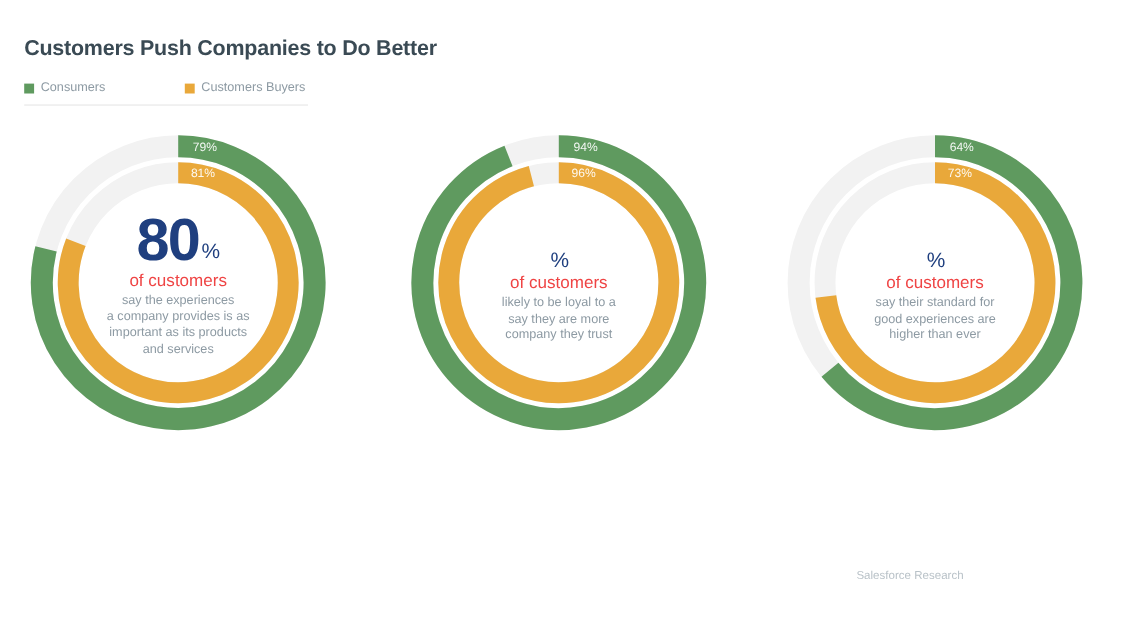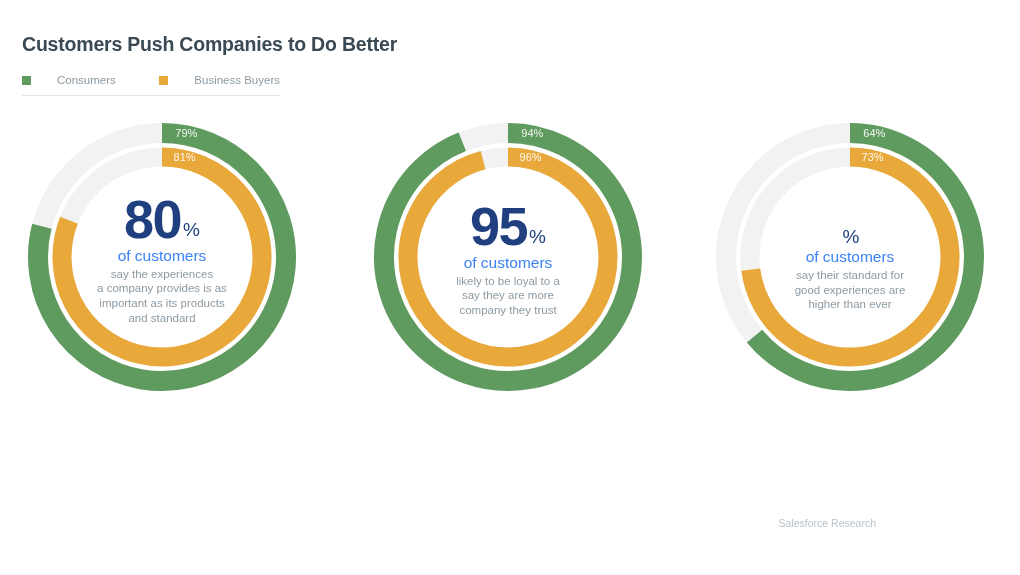--- a/index.html
+++ b/index.html
@@ -40,21 +40,20 @@
     width: 258px;
     height: 22px;
     border-bottom: 1px solid #e6e6e6;
     display: flex;
     align-items: flex-start;
   }
   .legend-item {
     display: flex;
     align-items: center;
     white-space: nowrap;
-    gap: 20px;
   }
   .legend-item.first { width: 146px; }
   .legend-swatch {
     width: 9px;
     height: 9px;
     margin-right: 6px;
     flex: 0 0 auto;
   }
   .legend-label {
     font-size: 11.5px;
@@ -122,21 +121,21 @@
   }
   .big-pct {
     font-size: 19px;
     color: #1f3f7f;
     margin-left: 2px;
     margin-top: 20px;
     line-height: 1;
   }
   .sub-main {
     font-size: 15.5px;
-    color: #3b82f6;
+    color: #ef4444;
     margin-top: 2px;
     line-height: 1.1;
     white-space: nowrap;
   }
   .sub-desc {
     font-size: 11.5px;
     color: #8d9aa3;
     line-height: 1.28;
     margin-top: 3px;
   }
@@ -158,21 +157,21 @@
 
   <div class="title">Customers Push Companies to Do Better</div>
 
   <div class="legend">
     <div class="legend-item first">
       <span class="legend-swatch" style="background: rgb(95, 154, 95);"></span>
       <span class="legend-label">Consumers</span>
     </div>
     <div class="legend-item">
       <span class="legend-swatch" style="background: rgb(233, 168, 58);"></span>
-      <span class="legend-label">Business Buyers</span>
+      <span class="legend-label">Customers Buyers</span>
     </div>
   </div>
 
   <div class="charts" id="charts">
       <div class="chart c0">
         <svg viewBox="0 0 300 310">
           <circle cx="150" cy="152" r="124" fill="none" stroke="#f2f2f2" stroke-width="20"></circle>
           <path d="M 150 28 A 124 124 0 1 1 29.876335927365815 121.23792383851615" fill="none" stroke="#5f9a5f" stroke-width="20" stroke-linecap="butt"></path>
           <text x="163.34052388546365" y="32.35229636768388" text-anchor="start" class="arc-label">79%</text>
           <circle cx="150" cy="152" r="100" fill="none" stroke="#f2f2f2" stroke-width="19"></circle>
@@ -182,36 +181,35 @@
         <div class="center">
           <div class="big-row">
             <span class="big-num">80</span>
             <span class="big-pct">%</span>
           </div>
           <div class="sub-main">of customers</div>
           <div class="sub-desc">
             <div>say the experiences</div>
             <div>a company provides is as</div>
             <div>important as its products</div>
-            <div>and standard</div>
+            <div>and services</div>
           </div>
         </div>
       </div>
       <div class="chart c1">
         <svg viewBox="0 0 300 310">
           <circle cx="150" cy="152" r="124" fill="none" stroke="#f2f2f2" stroke-width="20"></circle>
           <path d="M 150 28 A 124 124 0 1 1 104.28012420366714 36.736419641033635" fill="none" stroke="#5f9a5f" stroke-width="20" stroke-linecap="butt"></path>
           <text x="163.34052388546365" y="32.35229636768388" text-anchor="start" class="arc-label">94%</text>
           <circle cx="150" cy="152" r="100" fill="none" stroke="#f2f2f2" stroke-width="19"></circle>
           <path d="M 150 52 A 100 100 0 1 1 125.07015832159234 55.1573286516242" fill="none" stroke="#e9a83a" stroke-width="19" stroke-linecap="butt"></path>
           <text x="161.53268055279327" y="56.28410997393861" text-anchor="start" class="arc-label">96%</text>
         </svg>
         <div class="center">
           <div class="big-row">
-            <span class="big-num">95</span>
             <span class="big-pct">%</span>
           </div>
           <div class="sub-main">of customers</div>
           <div class="sub-desc">
             <div>likely to be loyal to a</div>
             <div>say they are more</div>
             <div>company they trust</div>
           </div>
         </div>
       </div>

